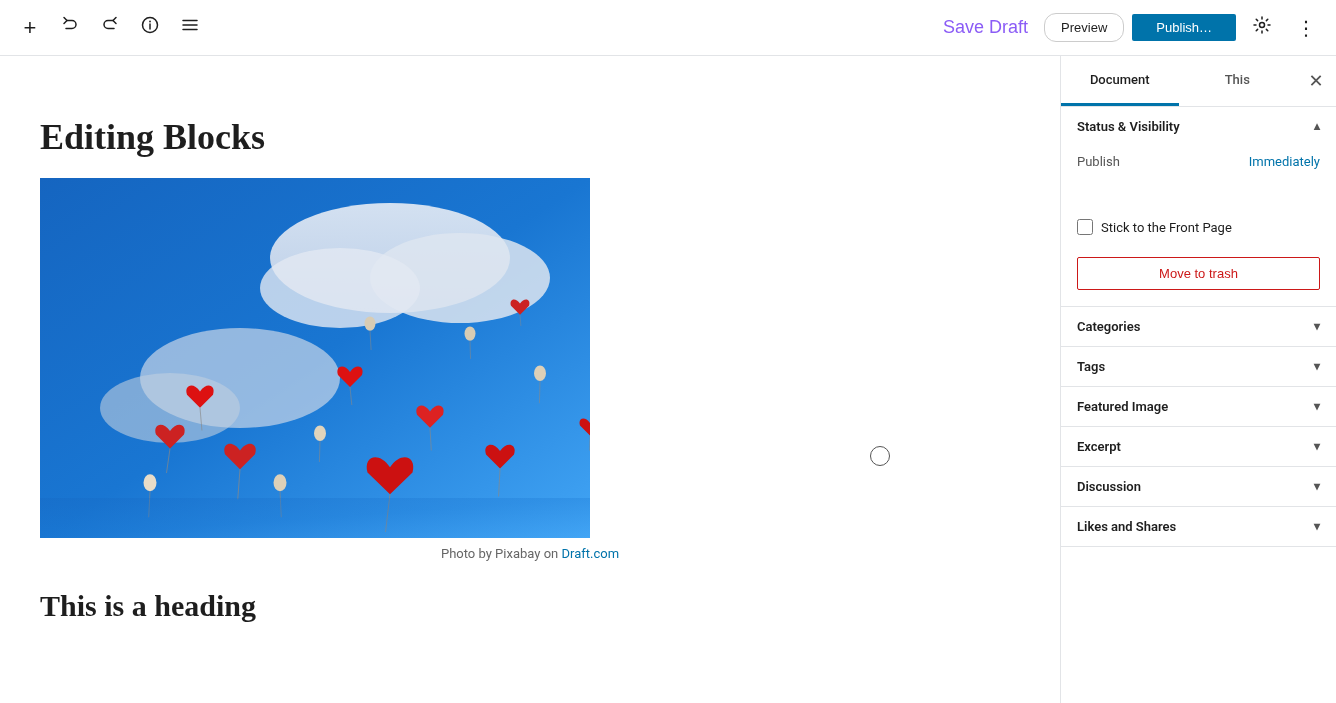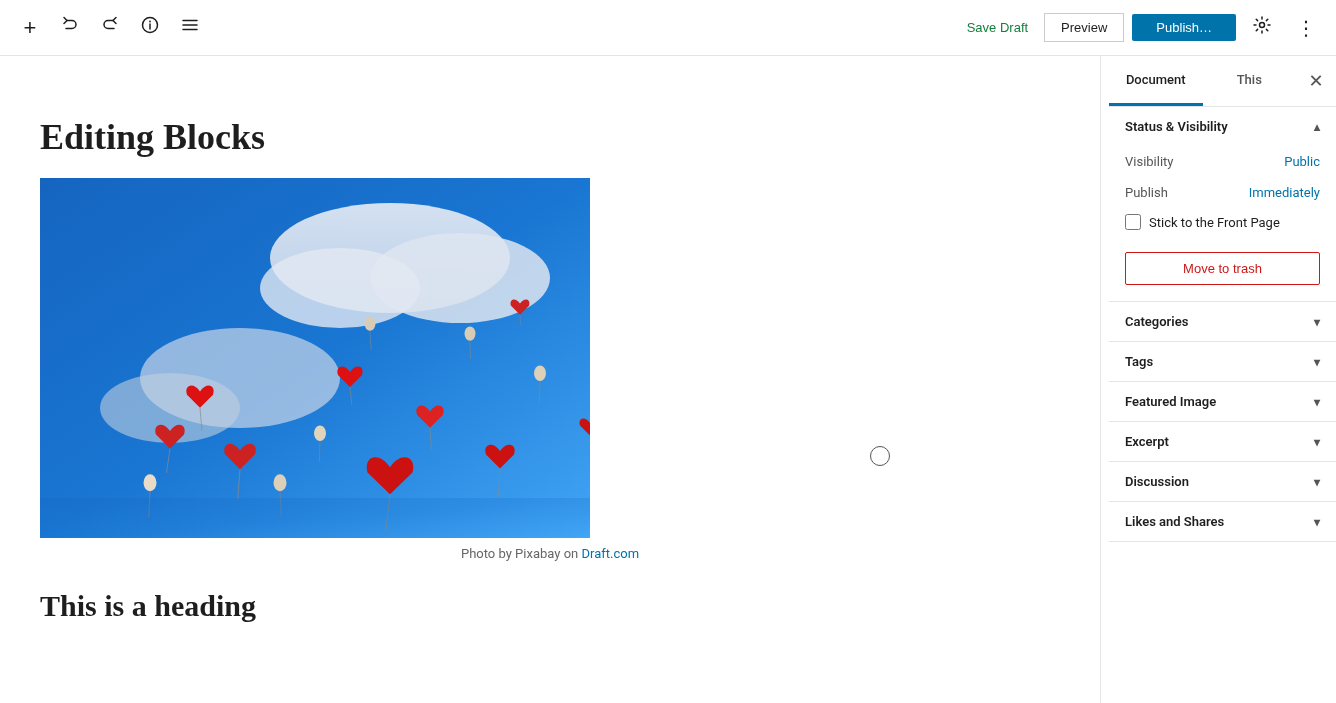--- a/index.html
+++ b/index.html
@@ -27,26 +27,26 @@
       display: flex; align-items: center; justify-content: center;
       border-radius: 4px;
       color: #1e1e1e;
       font-size: 18px;
     }
     .toolbar-right {
       display: flex; align-items: center; gap: 8px;
     }
     .btn-save-draft {
       background: transparent; border: none; cursor: pointer;
-      color: #15803d; font-size: 13px; padding: 6px 8px;
+      color: #8b5cf6; font-size: 18px; padding: 6px 8px;
     }
     .btn-preview {
       background: #fff; border: 1px solid #ccc; cursor: pointer;
       color: #1e1e1e; font-size: 13px; padding: 6px 16px;
-      border-radius: 0;
+      border-radius: 12px;
     }
     .btn-publish {
       background: #0073aa; border: none; cursor: pointer;
       color: #fff; font-size: 13px; padding: 6px 24px;
       border-radius: 2px; font-weight: 500;
     }
     .btn-settings {
       width: 36px; height: 36px;
       border: none; background: transparent; cursor: pointer;
       display: flex; align-items: center; justify-content: center;
@@ -99,23 +99,23 @@
     
     .cursor-circle {
       position: absolute; width: 20px; height: 20px;
       border: 1.5px solid #555; border-radius: 50%;
       pointer-events: none;
       top: 390px; left: 870px;
     }
 
     
     .sidebar {
-      width: 236px; border-left: 1px solid #e2e4e7;
+      width: 276px; border-left: 1px solid #e2e4e7;
       background: #fff; overflow-y: auto; flex-shrink: 0;
-      display: flex; flex-direction: column; padding-left: 8px;
+      display: flex; flex-direction: column;
     }
     .sidebar-header {
       display: flex; align-items: center;
       border-bottom: 1px solid #e2e4e7;
       flex-shrink: 0;
     }
     .sidebar-tab {
       flex: 1; padding: 16px 0; text-align: center;
       font-size: 13px; font-weight: 500; color: #555; cursor: pointer;
       border-bottom: 3px solid transparent;
@@ -128,38 +128,38 @@
       border: none; background: transparent; cursor: pointer;
       display: flex; align-items: center; justify-content: center;
       color: #555; font-size: 18px;
     }
 
     
     .panel {
       border-bottom: 1px solid #e2e4e7;
     }
     .panel-header {
-      display: flex; align-items: center; justify-content: space-between;
+      display: flex; align-items: flex-start; justify-content: space-between;
       padding: 12px 16px; cursor: pointer;
       font-size: 13px; font-weight: 600; color: #1e1e1e;
     }
     .panel-header .chevron { font-size: 12px; color: #555; }
     .panel-content { padding: 0 16px 16px; }
 
     
     .status-row {
       display: flex; align-items: center; justify-content: space-between;
       padding: 8px 0; font-size: 13px;
     }
     .status-label { color: #555; }
     .status-value { color: #0073aa; cursor: pointer; text-decoration: none; font-size: 13px; }
 
     .checkbox-row {
       display: flex; align-items: center; gap: 8px;
-      padding: 6px 0; font-size: 13px; color: #1e1e1e;
+      padding: 6px 0; font-size: 13px; color: #1e1e1e; margin-top: 36px;
     }
     .checkbox-row input[type=checkbox] {
       width: 16px; height: 16px; cursor: pointer;
       accent-color: #0073aa;
     }
 
     .btn-trash {
       display: block; width: 100%;
       margin-top: 16px; padding: 8px;
       background: #fff; border: 1px solid #cc1818;
@@ -347,24 +347,20 @@
 
     <div class="sidebar-scroll">
 
       <div class="panel">
         <div class="panel-header">
           <span>Status &amp; Visibility</span>
           <span class="chevron">▴</span>
         </div>
         <div class="panel-content">
           <div class="status-row">
-            <span class="status-label">Visibility</span>
-            <a href="#" class="status-value">Public</a>
-          </div>
-          <div class="status-row">
             <span class="status-label">Publish</span>
             <a href="#" class="status-value">Immediately</a>
           </div>
           <div class="checkbox-row">
             <input type="checkbox" id="stick-front" style="">
             <label for="stick-front">Stick to the Front Page</label>
           </div>
           <button class="btn-trash">Move to trash</button>
         </div>
       </div>

